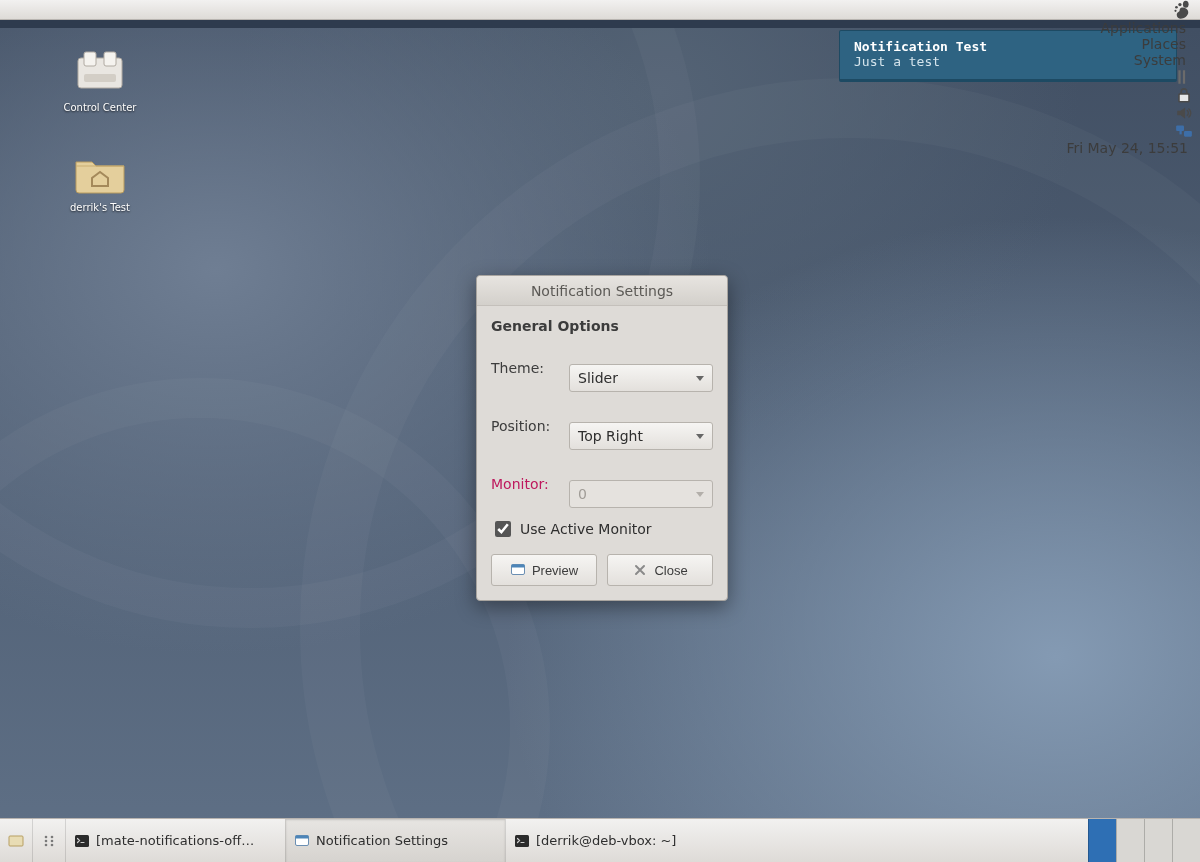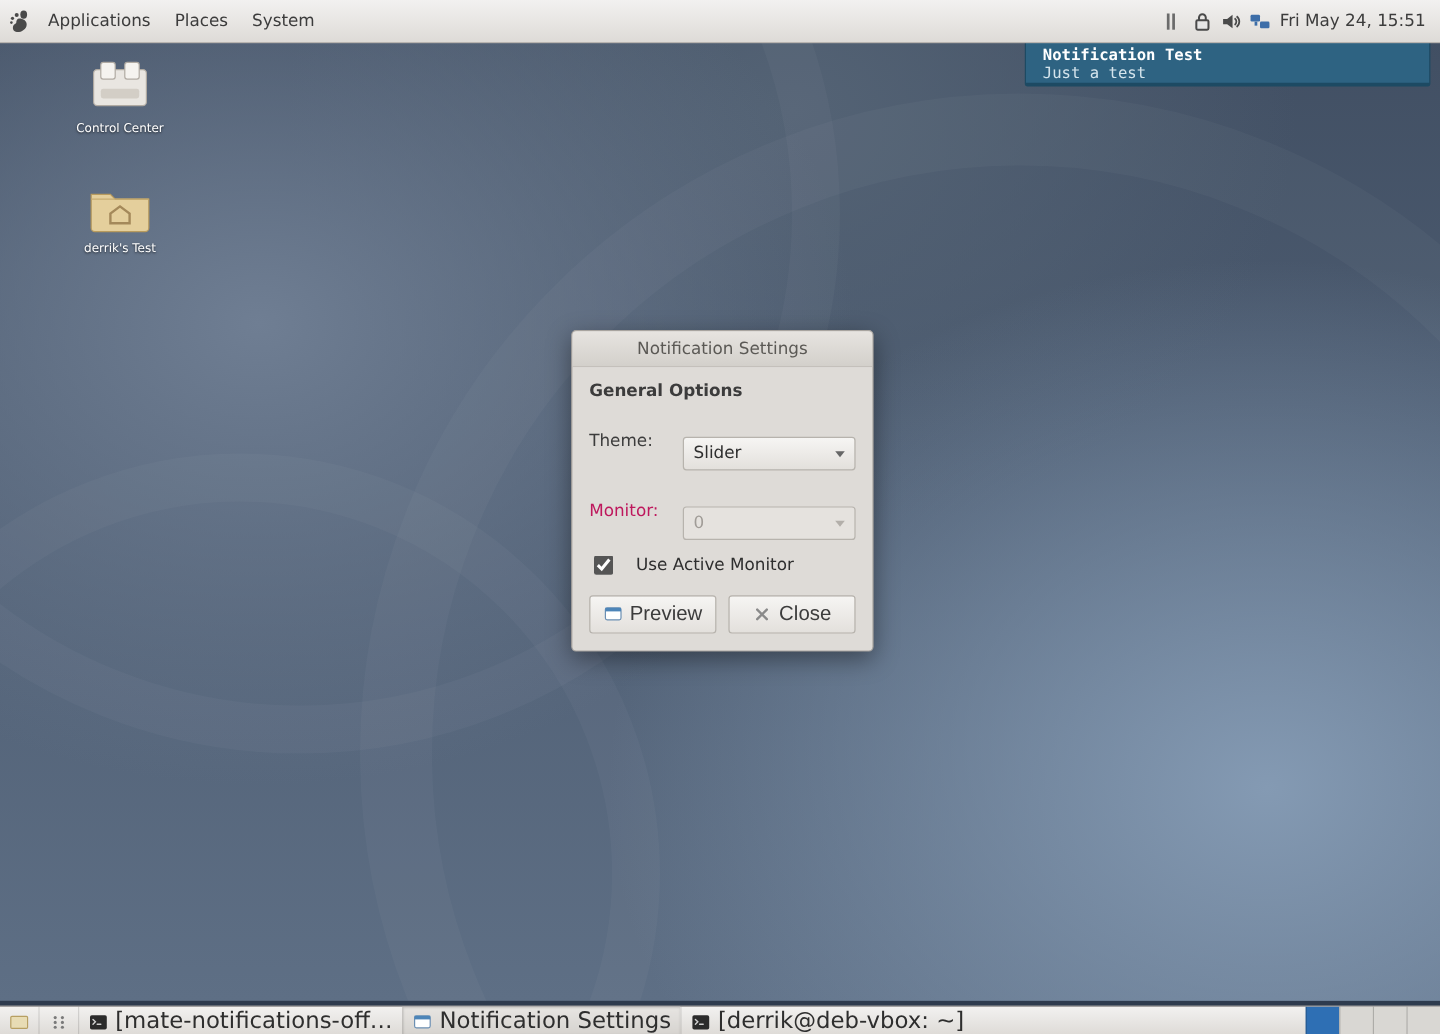--- a/index.html
+++ b/index.html
@@ -25,51 +25,52 @@
       linear-gradient(180deg, #414f63 0%, #5e6f85 100%);
     overflow: hidden;
   }
   .wallpaper .swirl {
     position: absolute; border-radius: 50%;
     border: 40px solid rgba(255,255,255,0.03);
   }
 
   
   .panel-top {
-    position: absolute; top: 0; left: 0; right: 0; height: 36px;
+    position: absolute; top: 0; left: 0; right: 0; height: 20px;
     background: linear-gradient(#f2f1f0, #dedbd7);
     border-bottom: 1px solid #b8b4b0;
-    display: flex; align-items: center;
+    display: flex; align-items: flex-end;
     padding: 0 4px;
     color: #3c3c3c;
     font-size: 14px;
     z-index: 100;
+    flex-direction: column;
   }
   .panel-top .menu-item {
     padding: 0 10px;
     cursor: default;
   }
   .panel-top .spacer { flex: 1; }
   .panel-top .tray-icon {
     width: 18px; height: 18px;
     margin: 0 3px;
     display: inline-flex; align-items: center; justify-content: center;
   }
   .panel-top .clock { padding: 0 8px 0 4px; font-weight: 400; }
   .gnome-foot {
     width: 20px; height: 20px; display:inline-block; margin:0 4px 0 2px;
   }
 
   
   .panel-bottom {
-    position: absolute; bottom: 0; left: 0; right: 0; height: 24px;
+    position: absolute; bottom: 0; left: 0; right: 0; height: 44px;
     background: linear-gradient(#f2f1f0, #dedbd7);
     border-top: 1px solid #b8b4b0;
     display: flex; align-items: stretch;
-    font-size: 19px;
+    font-size: 13px;
     z-index: 100;
   }
   .panel-bottom .launcher,
   .panel-bottom .task {
     display: flex; align-items: center;
     padding: 0 8px;
     border-left: 1px solid rgba(0,0,0,0.12);
     gap: 6px;
     cursor: default;
     white-space: nowrap;
@@ -100,27 +101,27 @@
     text-shadow: 0 1px 2px rgba(0,0,0,0.7);
   }
   .desktop-icon .glyph {
     width: 56px; height: 48px; margin: 0 auto 6px;
     display:flex; align-items:center; justify-content:center;
   }
 
   
   .notification {
     position: absolute;
-    top: 30px; right: 8px;
+    top: 30px; right: 23px;
     width: 338px;
     background: #2e6382;
     border: 1px solid #1d4a63;
     border-bottom: 3px solid #1d4a63;
     border-radius: 2px;
-    padding: 8px 14px 0;
+    padding: 8px 14px 10px;
     color: #d4e4ec;
     font-family: "DejaVu Sans Mono", monospace;
     font-size: 13px;
     z-index: 90;
   }
   .notification .title { font-weight: bold; color: #fff; }
 
   
   .dialog {
     position: absolute;
@@ -159,29 +160,29 @@
   }
   .dialog .combo.disabled {
     color:#a09c97; background:#e5e2de;
   }
   .dialog .combo .caret {
     border-left:4px solid transparent;
     border-right:4px solid transparent;
     border-top:5px solid #666;
   }
   .dialog .combo.disabled .caret { border-top-color:#b3afaa; }
-  .dialog .check-row { display:flex; align-items:center; gap:16px; margin:6px 0 14px; }
+  .dialog .check-row { display:flex; align-items:center; gap:6px; margin:6px 0 14px; }
   .dialog .check-row input { width:16px; height:16px; accent-color:#555; }
   .dialog .btn-row { display:flex; gap:10px; justify-content:center; }
   .dialog button.btn {
     flex:1; height:32px;
     background: linear-gradient(#f6f5f3, #e3e0dc);
     border:1px solid #b7b3ad; border-radius:3px;
     display:flex; align-items:center; justify-content:center; gap:6px;
-    font-size:17px; color:#3c3c3c;
+    font-size:13px; color:#3c3c3c;
     cursor: default;
   }
   .dialog button.btn .icon { width:16px; height:16px; display:inline-block; }
 
   .small-icon { width:16px; height:16px; display:inline-block; }
 
 </style>
 </head>
 <body>
 
@@ -272,20 +273,27 @@
     <div class="section-title">General Options</div>
 
     <div class="form-row">
       <label>Theme:</label>
       <div class="combo">
         <span>Slider</span>
         <span class="caret"></span>
       </div>
     </div>
 
+    <div class="form-row">
+      <label>Position:</label>
+      <div class="combo">
+        <span>Top Right</span>
+        <span class="caret"></span>
+      </div>
+    </div>
 
     <div class="form-row disabled">
       <label>Monitor:</label>
       <div class="combo disabled">
         <span>0</span>
         <span class="caret"></span>
       </div>
     </div>
 
     <div class="check-row">

